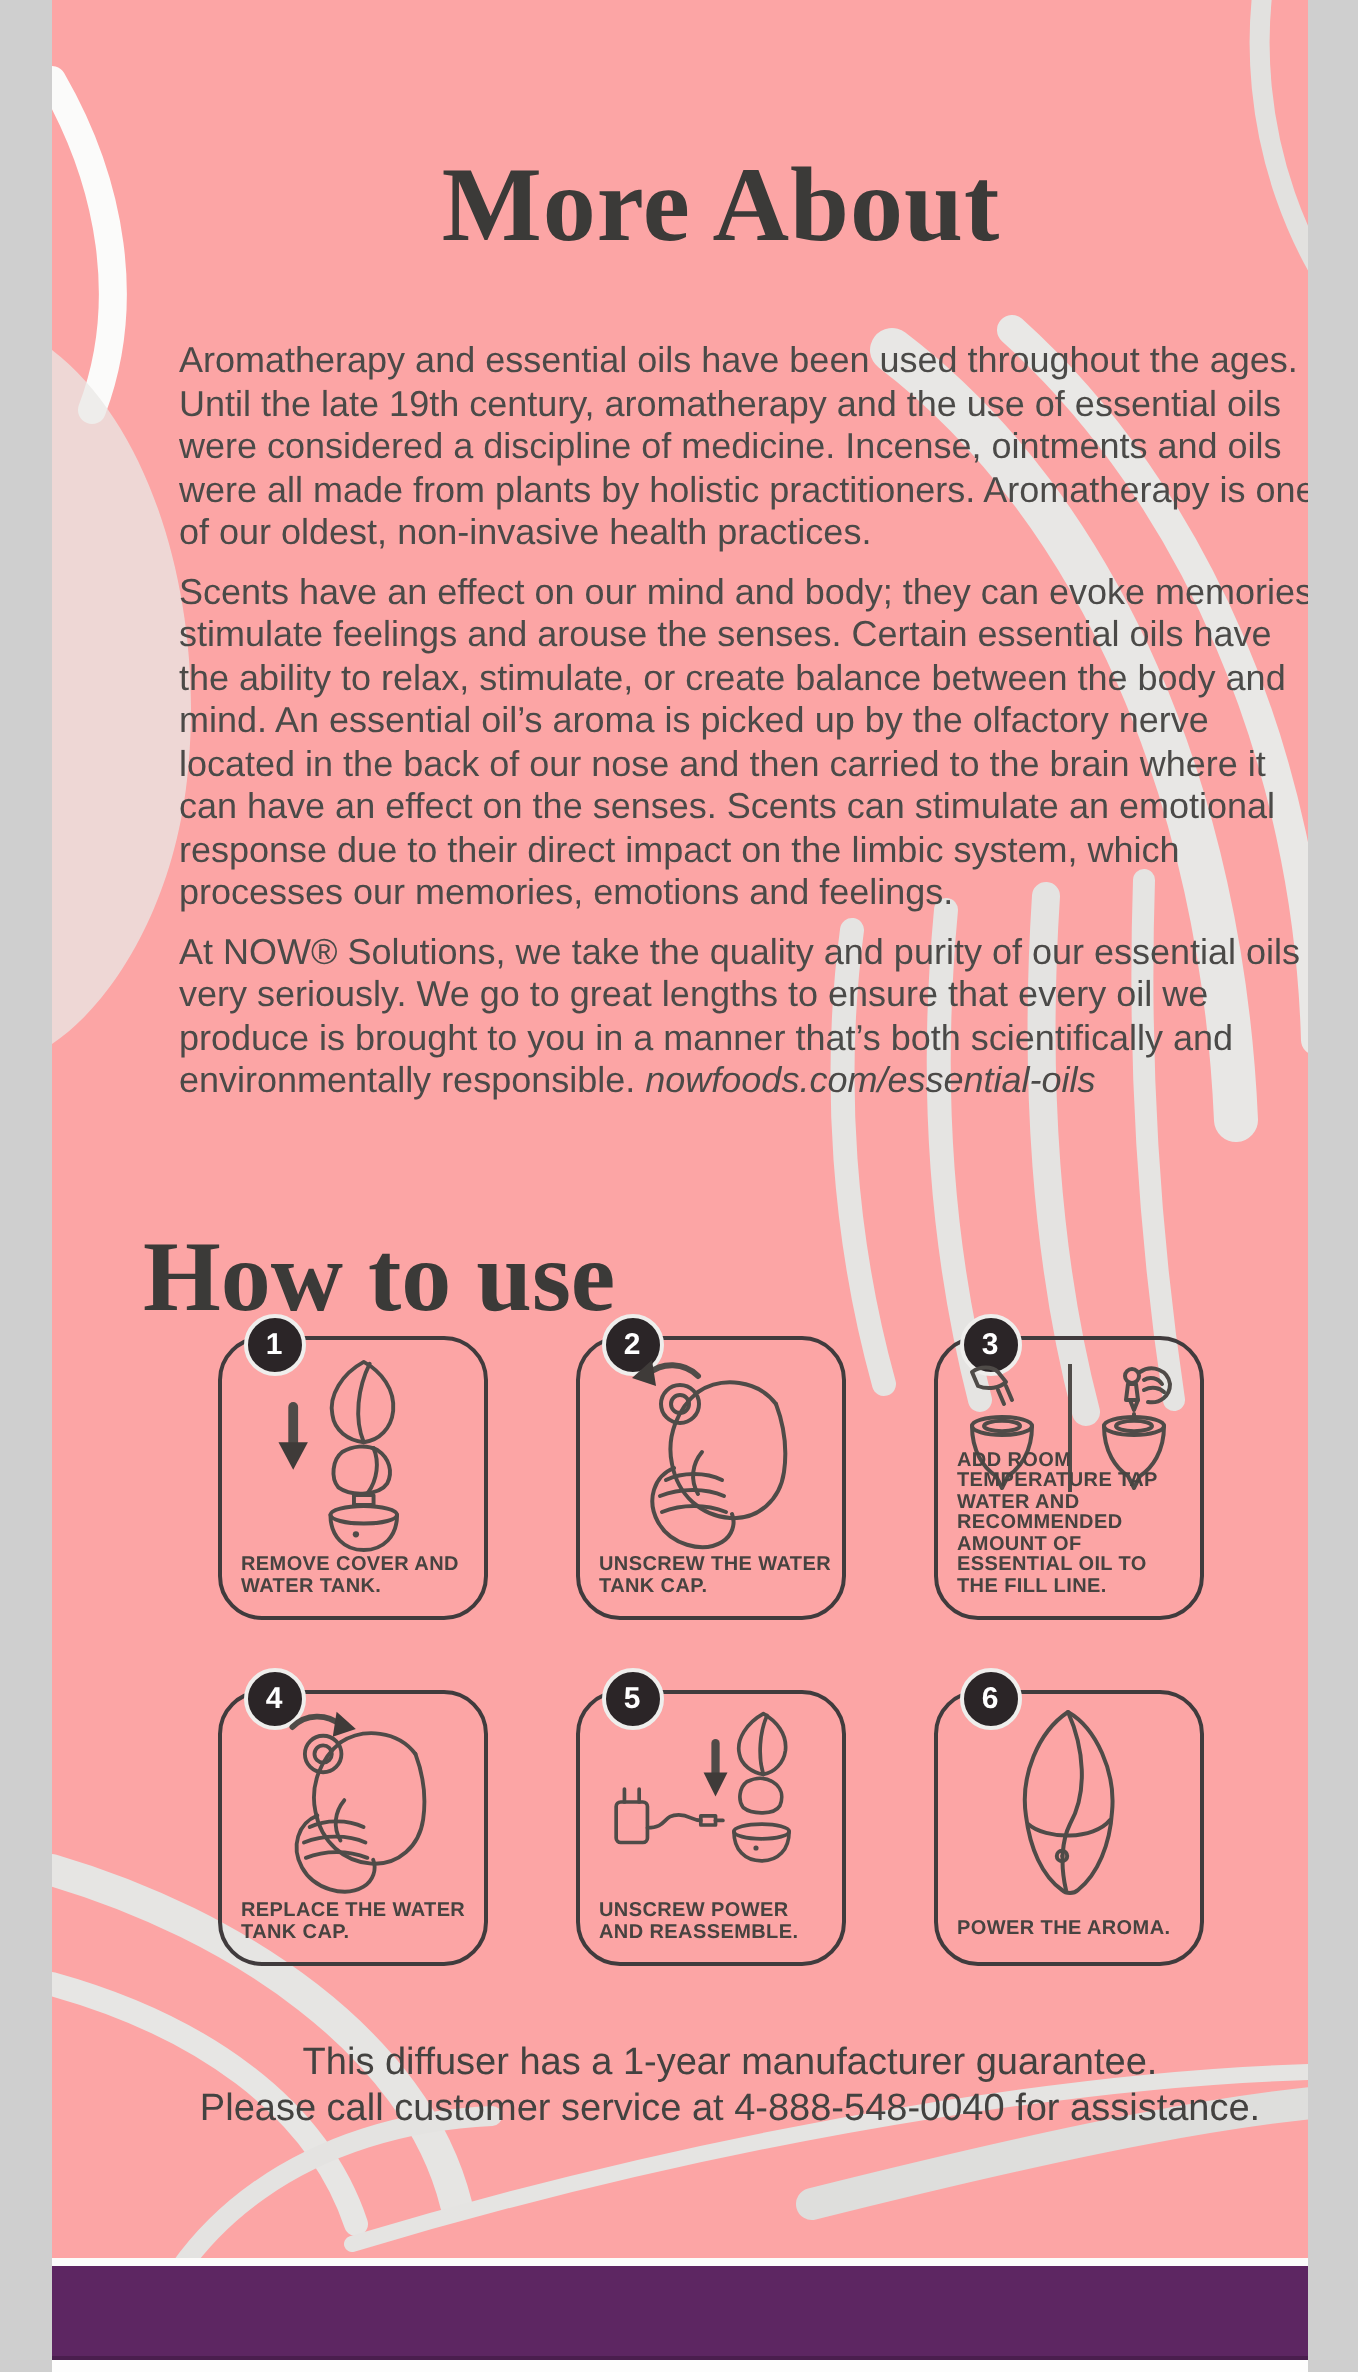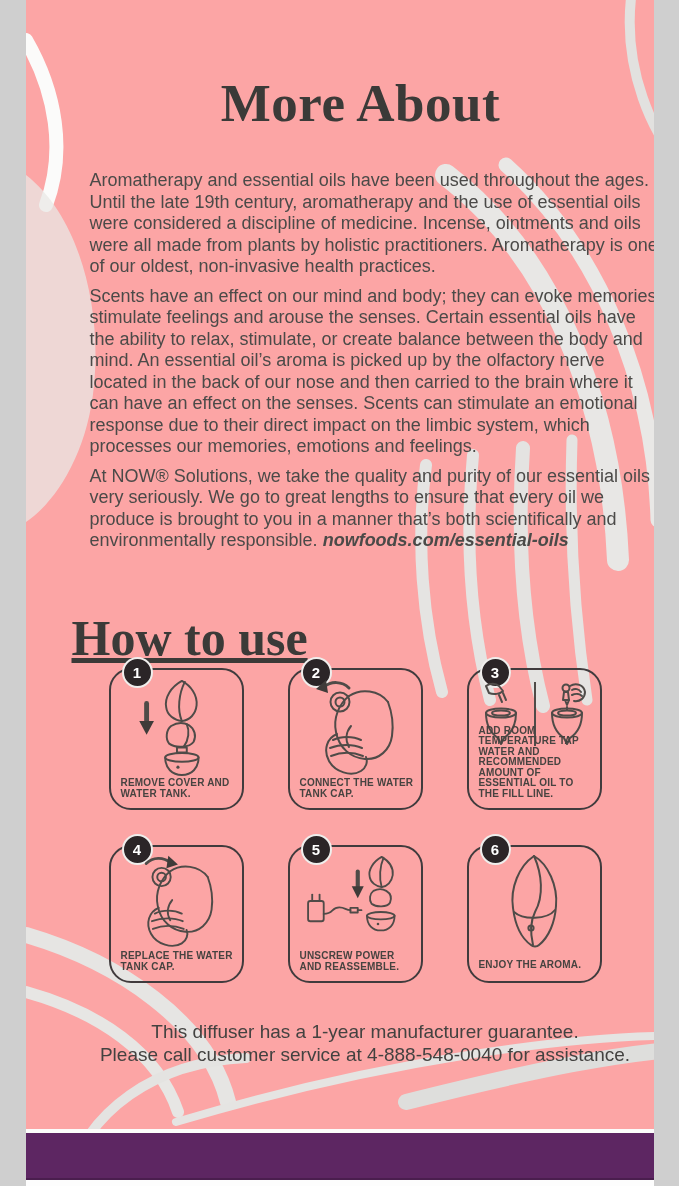--- a/index.html
+++ b/index.html
@@ -14,26 +14,26 @@
   .band-purple{position:absolute;left:0;top:1133px;width:679px;height:45px;background:#5d2662;border-bottom:2px solid #4a1e4e;}
   .band-white-bottom{position:absolute;left:0;top:1180px;width:679px;height:6px;background:#fdfdfd;}
 
   .title{
     position:absolute;left:10px;top:40px;width:650px;text-align:center;
     font-family:"Liberation Serif",serif;font-weight:bold;color:#3b3a38;
     font-size:53px;line-height:55px;letter-spacing:.5px;
   }
   .paragraphs{position:absolute;left:48px;top:170px;width:592px;}
   .paragraphs p{margin:0 0 8px 16px;font-size:18px;line-height:21.5px;}
-  .weblink{font-weight:bold;font-style:italic;}
+  .weblink{font-weight:normal;font-style:italic;}
 
   .h2{
     position:absolute;left:46px;top:570px;
     font-family:"Liberation Serif",serif;font-weight:bold;color:#3b3a38;
-    font-size:50px;line-height:52px;text-decoration:underline;
+    font-size:50px;line-height:52px;
   }
 
   .step-box{
     position:absolute;width:135px;border:2px solid #403b3d;border-radius:22px;
     box-sizing:border-box;
   }
   .step-badge{
     position:absolute;left:11px;top:-13px;width:27px;height:27px;border-radius:50%;
     background:#2b2527;border:2px solid #efeeec;box-sizing:content-box;
     color:#ffffff;font-weight:bold;font-size:15px;
@@ -121,21 +121,21 @@
         <path d="M46,20 C58,12 76,14 85,26"></path>
         <path d="M46,20 C36,28 30,42 33,56 C36,72 48,82 62,83 C76,84 87,74 89,60 C91,46 88,34 85,26"></path>
         <path d="M34,58 C24,62 20,74 26,85 C32,96 48,101 58,95 C63,92 65,86 63,81"></path>
         <path d="M30,64 C38,60 50,60 58,64"></path>
         <path d="M27,72 C37,68 50,68 59,72"></path>
         <path d="M28,80 C38,76 50,76 60,80"></path>
         <path d="M48,50 C43,56 42,64 46,71"></path>
       </g>
       <path d="M23,4 L13,13 L25,17 Z" fill="#3f3b39"></path>
     </svg>
-    <div class="step-caption">CONNECT THE WATER TANK CAP.</div>
+    <div class="step-caption">UNSCREW THE WATER TANK CAP.</div>
   </div>
 
   <div class="step-box" style="left:441px;top:668px;height:142px;">
     <div class="step-badge">3</div>
     <div class="illus-duo">
       <svg width="50" height="66" viewBox="0 0 50 66">
         <g class="line-art" stroke-width="1.8">
           <path d="M10,4 C14,1 20,1 23,4 L27,9 C24,12 18,13 13,11 Z"></path>
           <path d="M27,11 l3,7"></path>
           <path d="M23,13 l3,7"></path>
@@ -210,21 +210,21 @@
     <div class="step-badge">6</div>
     <svg class="illus" style="top:5px;" width="90" height="104" viewBox="0 0 90 104">
       <g class="line-art">
         <path d="M45,4 C30,14 21,36 24,56 C26,72 32,86 42,93 C44,95 48,95 50,93 C60,85 66,70 67,54 C69,34 59,12 45,4 Z"></path>
         <path d="M45,4 C53,22 55,44 46,60 C42,68 41,80 44,93"></path>
         <path d="M25,60 C34,68 58,68 66,58"></path>
         <circle cx="42" cy="76" r="2.6"></circle>
       </g>
       <circle cx="42" cy="76" r="0.9" fill="#4f4b48"></circle>
     </svg>
-    <div class="step-caption" style="bottom:11px;">ENJOY THE AROMA.</div>
+    <div class="step-caption" style="bottom:11px;">POWER THE AROMA.</div>
   </div>
 
   <div class="footer">
     <div>This diffuser has a 1-year manufacturer guarantee.</div>
     <div>Please call customer service at 4-888-548-0040 for assistance.</div>
   </div>
 
   <div class="accent-line-right"></div>
   <div class="band-white-top"></div>
   <div class="band-purple"></div>

